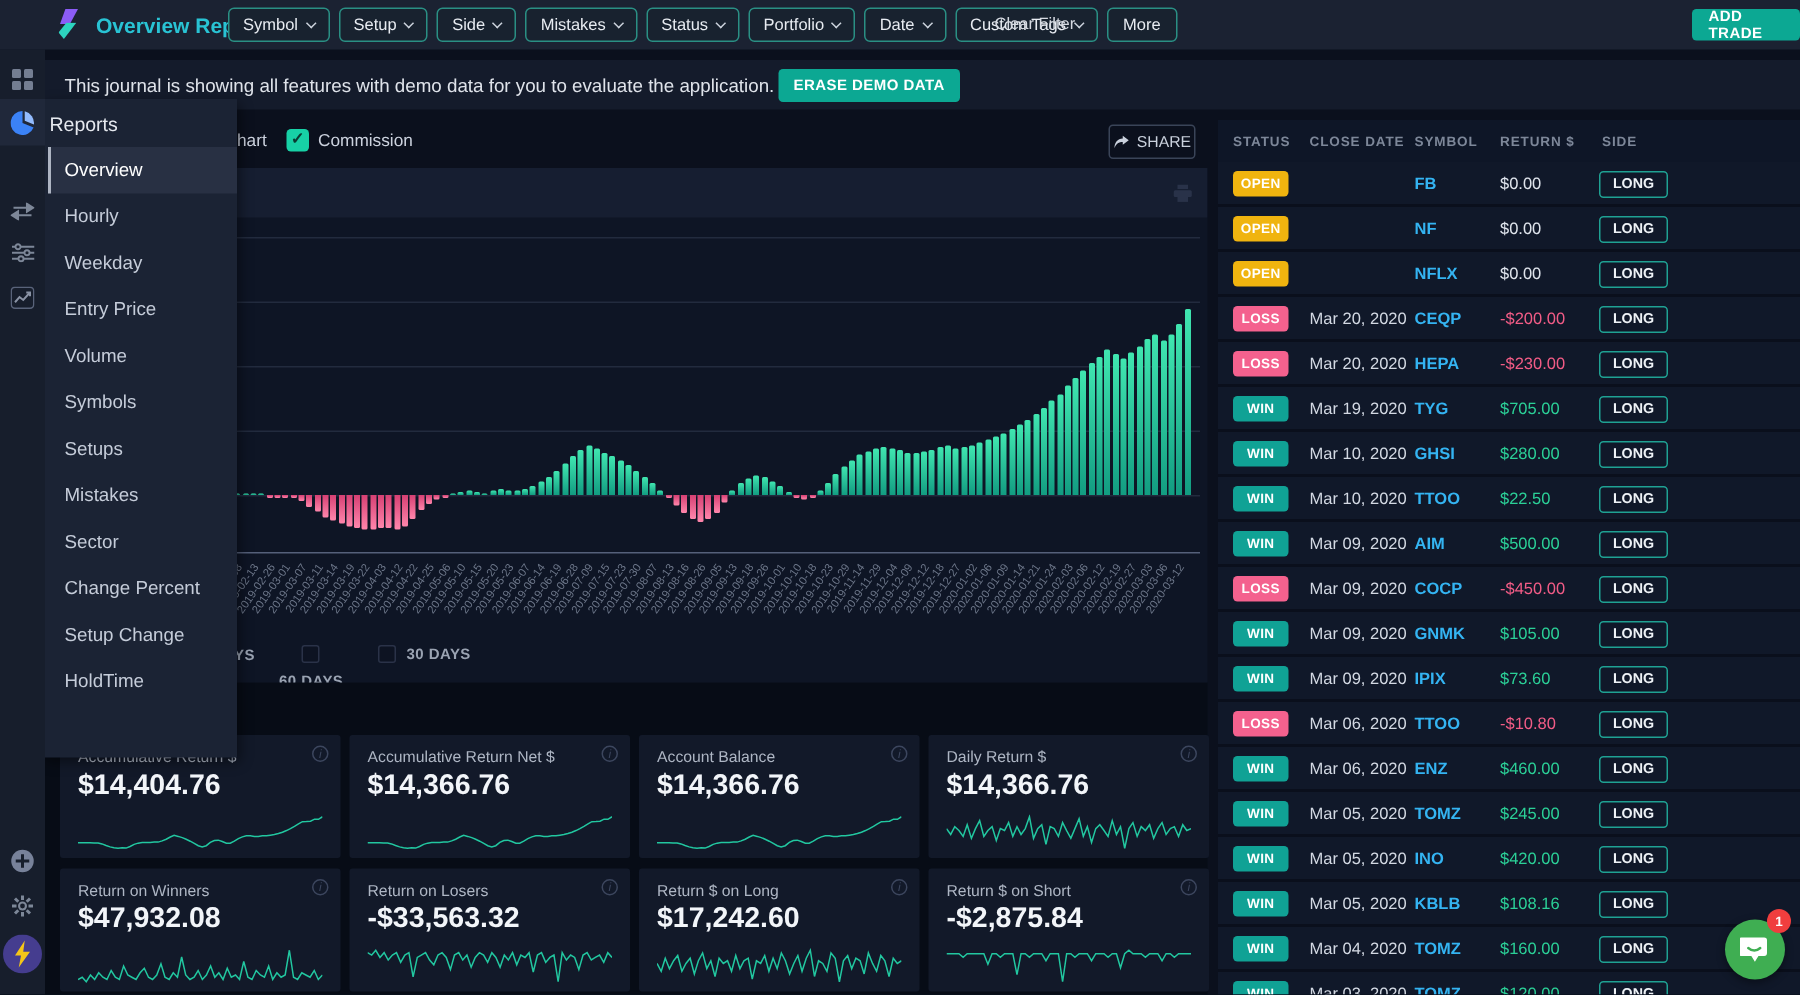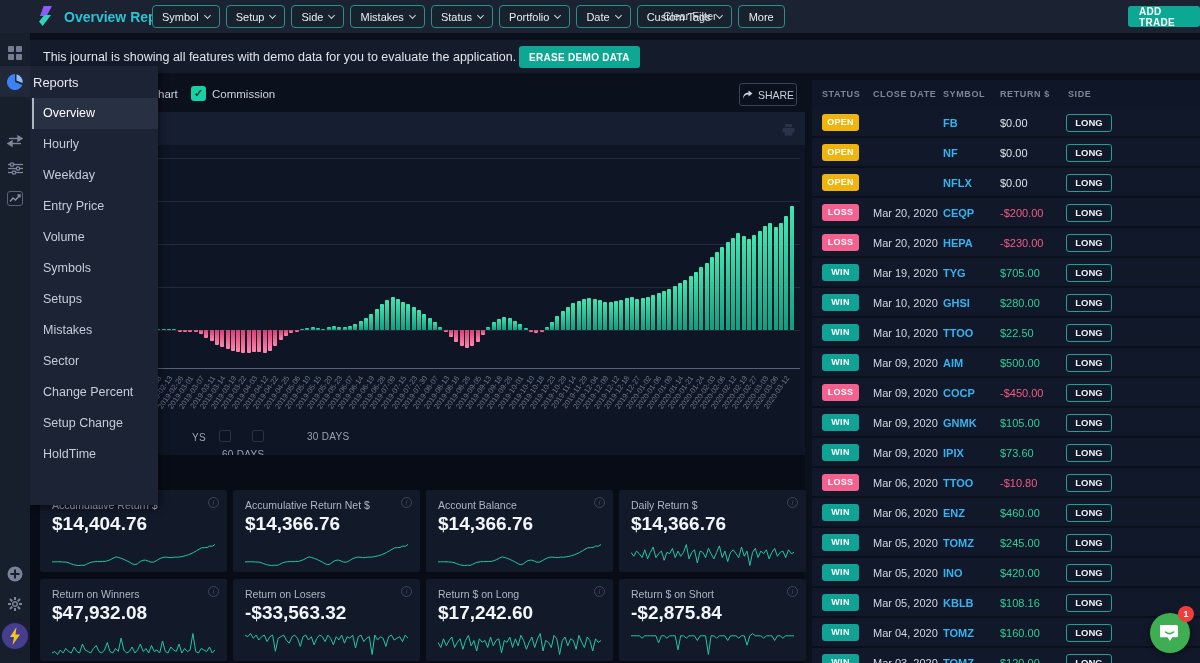--- a/index.html
+++ b/index.html
@@ -61,21 +61,21 @@
   .gridline { position:absolute; left:60px; width:700px; height:1px; background:#222b3e; }
   #axis-line { position:absolute; left:60px; top:256px; width:700px; height:1px; background:#55607a; }
   .bar { position:absolute; width:4px; }
   .bar.pos { background:linear-gradient(180deg,#40e6b0 0%,#129c81 100%); border-radius:1px 1px 0 0; }
   .bar.neg { background:linear-gradient(180deg,#d64073 0%,#ff86ac 100%); border-radius:0 0 1px 1px; }
   .xlab { position:absolute; width:58px; text-align:right; font-size:7.5px; color:#6c7689;
     transform:rotate(-55deg); transform-origin:100% 0; white-space:nowrap; }
   #days-row { position:absolute; left:0; top:316px; width:765px; height:22px; }
   .day-item { position:absolute; top:2px; display:flex; align-items:center; gap:7px; }
   .day-cbx { width:12px; height:12px; border-radius:2px; background:#0d1322; border:1px solid #2a3248; }
-  .day-lab { font-size:10px; font-weight:normal; color:#9aa3b2; letter-spacing:.3px;margin-left:36px; }
+  .day-lab { font-size:10px; font-weight:bold; color:#9aa3b2; letter-spacing:.3px; }
   #print-icon { position:absolute; left:742px; top:10px; opacity:.55; }
 
   
   #stats-bg { left:30px; top:455px; width:775px; height:208px; background:#070c16; z-index:2; }
   .stat-card { position:absolute; width:187px; height:82px; background:#121929; border-radius:2px; z-index:6; }
   .stat-label { position:absolute; left:12px; top:9px; font-size:10.5px; color:#aeb6c4; }
   .stat-value { position:absolute; left:12px; top:23px; font-size:19px; font-weight:bold; color:#f2f5f9; }
   .info-ic { position:absolute; right:8px; top:7px; width:11px; height:11px; border:1px solid #3c465e;
     border-radius:50%; color:#3c465e; font-size:8px; line-height:10px; text-align:center; font-style:italic; }
   .spark { position:absolute; left:12px; bottom:5px; }

